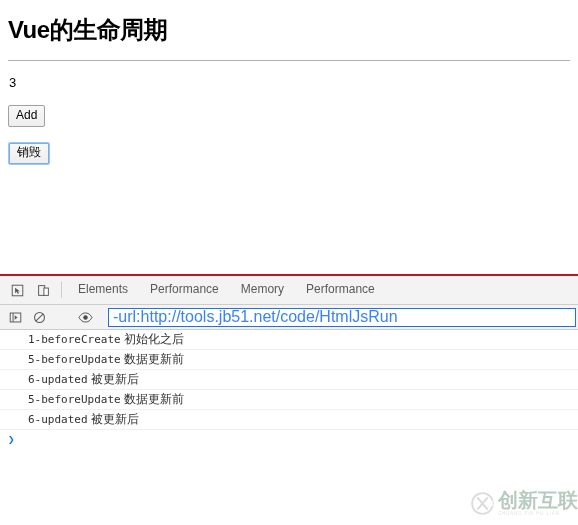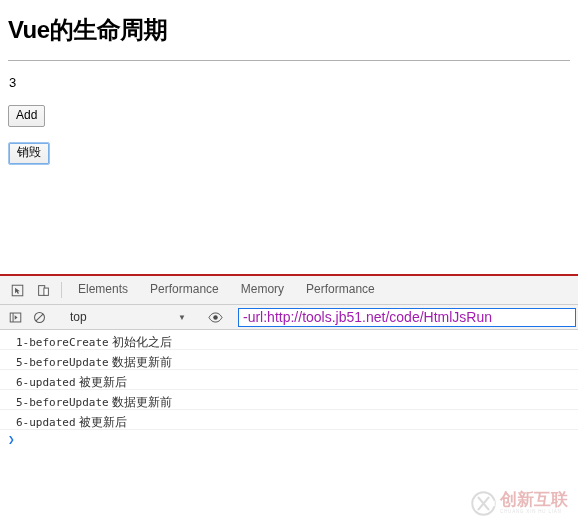--- a/index.html
+++ b/index.html
@@ -151,41 +151,41 @@
     box-sizing: border-box;
     flex: 0 0 auto;
     cursor: default;
   }
   #filter-input {
     flex: 1 1 auto;
     height: 19px;
     margin-right: 2px;
     border: 1px solid #1a73e8;
     background: #ffffff;
-    font-size: 14px;
-    color: #a21caf;
+    font-size: 16px;
+    color: #3b82f6;
     padding: 0 4px;
     box-sizing: border-box;
     display: flex;
     align-items: center;
     overflow: hidden;
     white-space: nowrap;
   }
 
   
   #console-body {
     background: #ffffff;
     overflow: hidden;
     height: 211px;
   }
   .log-row {
     height: 20px;
-    line-height: 25px;
+    line-height: 18px;
     border-bottom: 1px solid #f0f0f0;
-    padding-left: 16px;
+    padding-left: 28px;
     font-size: 11px;
     color: #303030;
     white-space: nowrap;
     box-sizing: border-box;
     font-family: "DejaVu Sans Mono", "Liberation Mono", monospace;
   }
   .log-row .cn {
     font-family: "Liberation Sans", sans-serif;
     font-size: 12px;
   }
@@ -210,23 +210,23 @@
     align-items: center;
     opacity: 0.30;
     overflow: hidden;
     pointer-events: none;
   }
   #watermark .mark-text {
     margin-left: 3px;
     line-height: 1;
   }
   #watermark .mark-cn {
-    font-size: 17px;
+    font-size: 20px;
     font-weight: bold;
-    color: #b91c1c;
+    color: #14532d;
     letter-spacing: 0px;
     white-space: nowrap;
   }
   #watermark .mark-en {
     font-size: 4.5px;
     color: #9a9a9a;
     letter-spacing: 0.8px;
     margin-top: 2px;
     white-space: nowrap;
   }
@@ -276,24 +276,20 @@
         <path d="M7 5.3 L10.5 8 L7 10.7 Z" fill="#5a5a5a"></path>
       </svg>
     </div>
     <div class="fb-icon">
       <svg width="13" height="13" viewBox="0 0 16 16">
         <circle cx="8" cy="8" r="6.1" fill="none" stroke="#5a5a5a" stroke-width="1.3"></circle>
         <line x1="3.7" y1="12.3" x2="12.3" y2="3.7" stroke="#5a5a5a" stroke-width="1.3"></line>
       </svg>
     </div>
     <div class="vsep"></div>
-    <div id="context-select">
-      <span>top</span>
-      <span style="font-size:8px;color:#5a5a5a;">▼</span>
-    </div>
     <div class="vsep"></div>
     <div class="fb-icon">
       <svg width="15" height="13" viewBox="0 0 18 14">
         <path d="M1.2 7 C3.6 2.8 6.2 1.6 9 1.6 C11.8 1.6 14.4 2.8 16.8 7 C14.4 11.2 11.8 12.4 9 12.4 C6.2 12.4 3.6 11.2 1.2 7 Z" fill="none" stroke="#4a4a4a" stroke-width="1.2"></path>
         <circle cx="9" cy="7" r="2.7" fill="#4a4a4a"></circle>
       </svg>
     </div>
     <div class="vsep"></div>
     <div id="filter-input" title="Filter">-url:http://tools.jb51.net/code/HtmlJsRun</div>
   </div>

